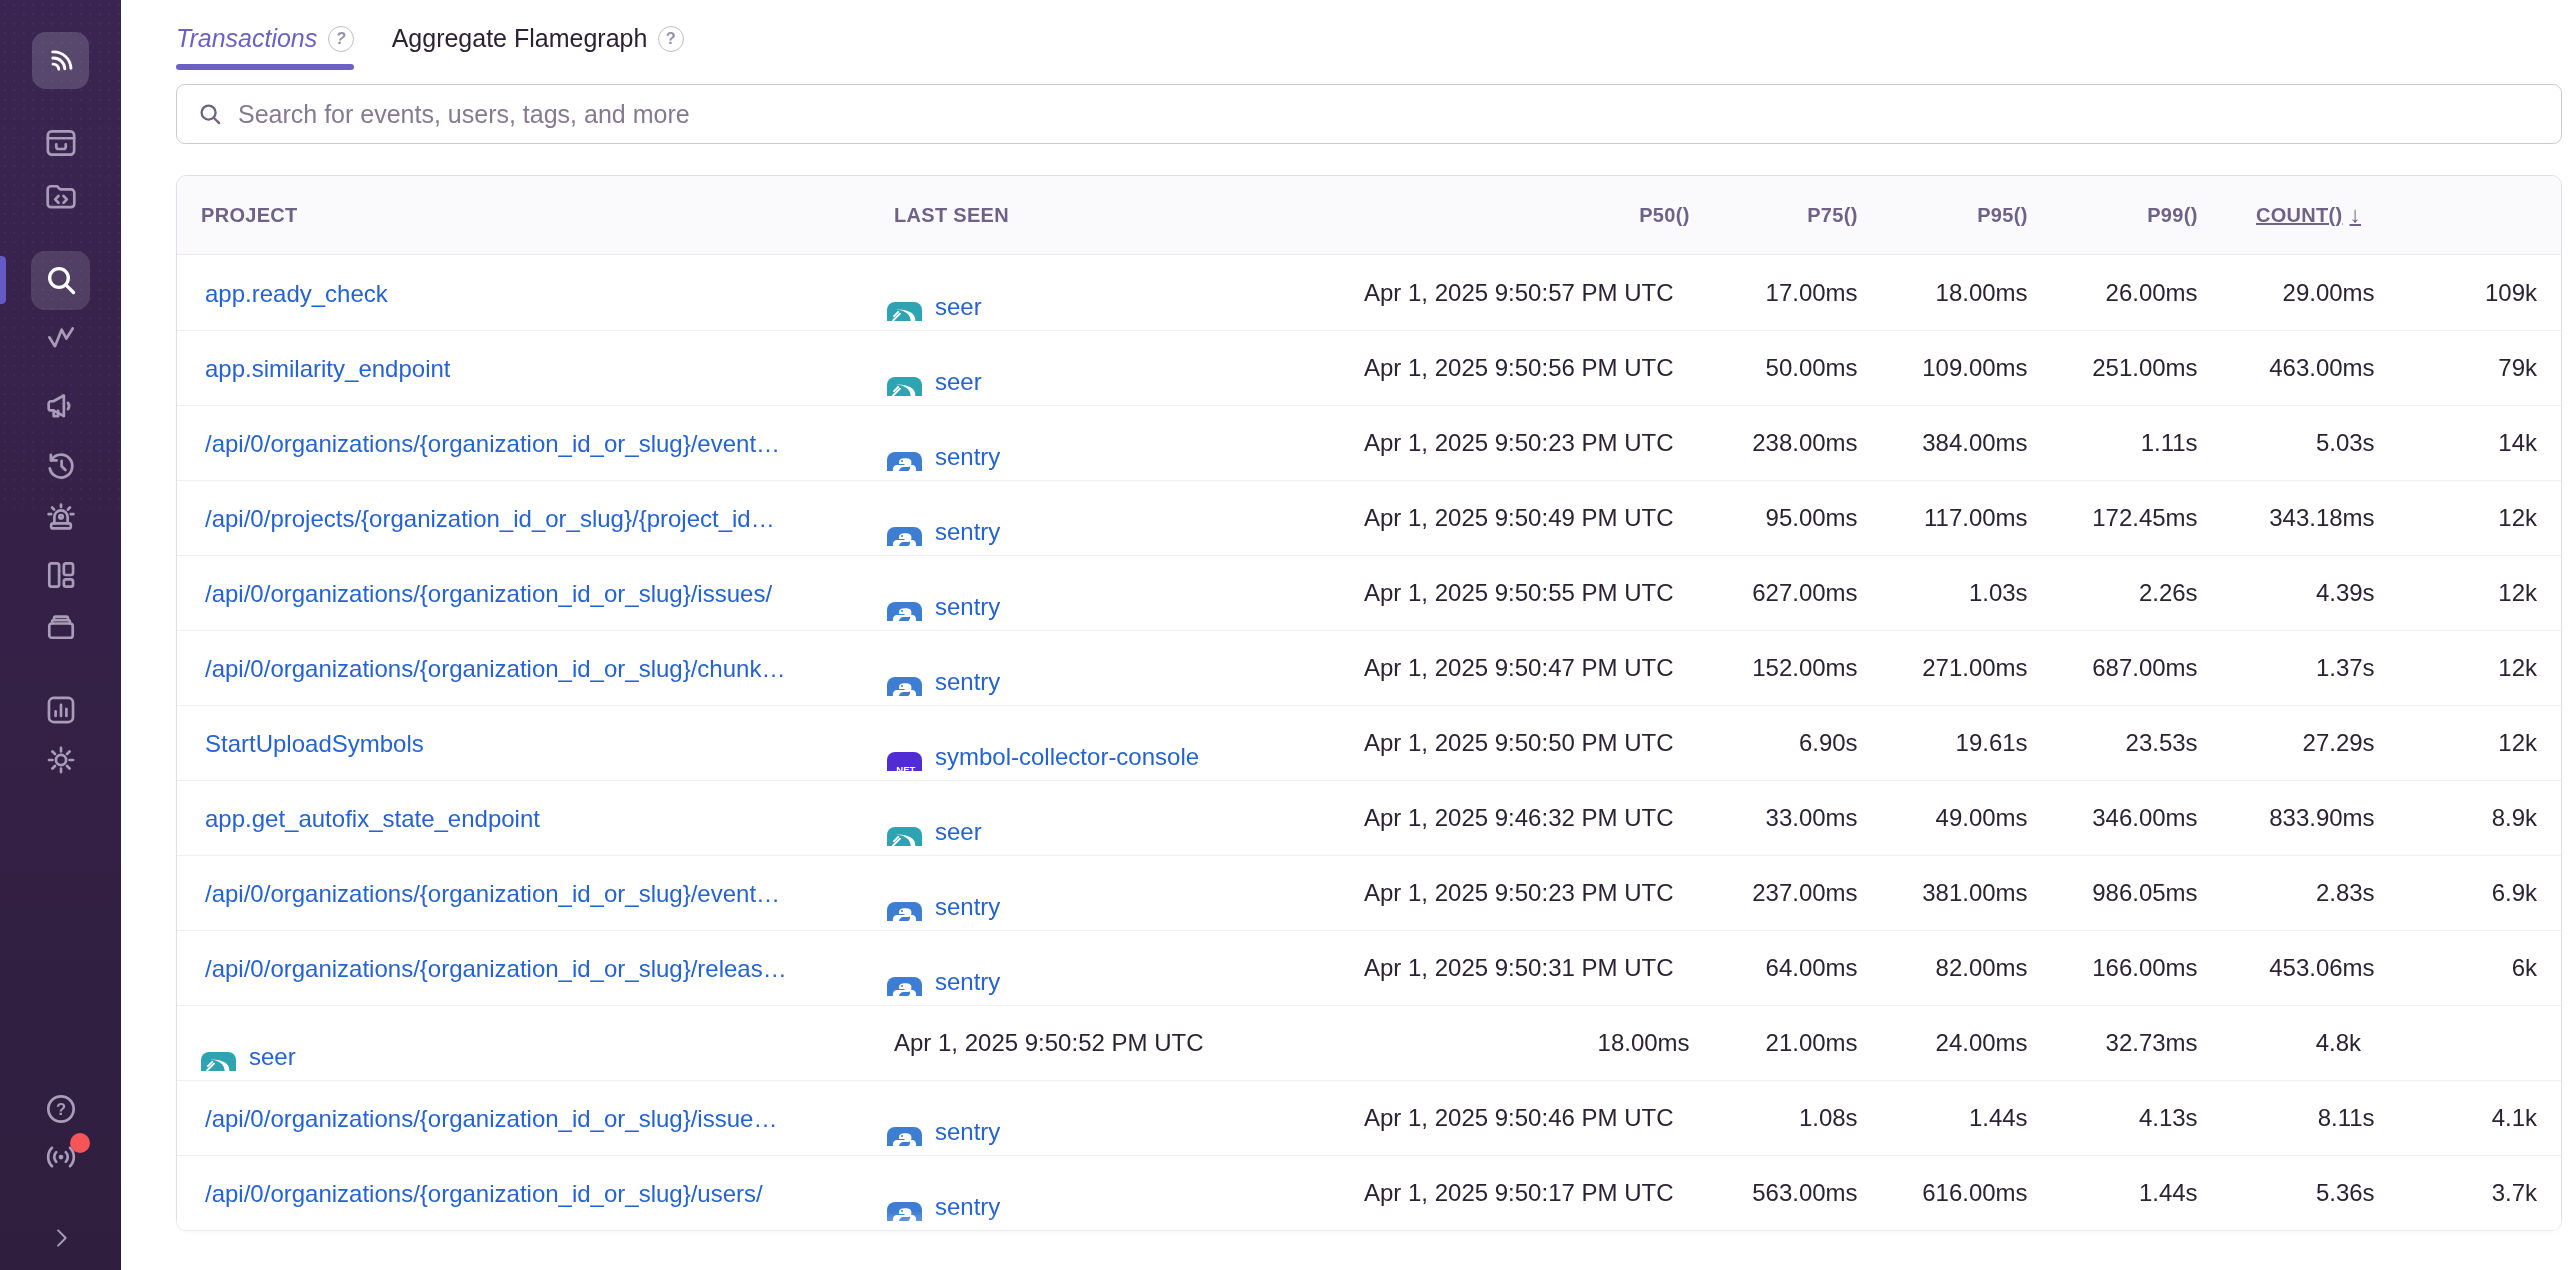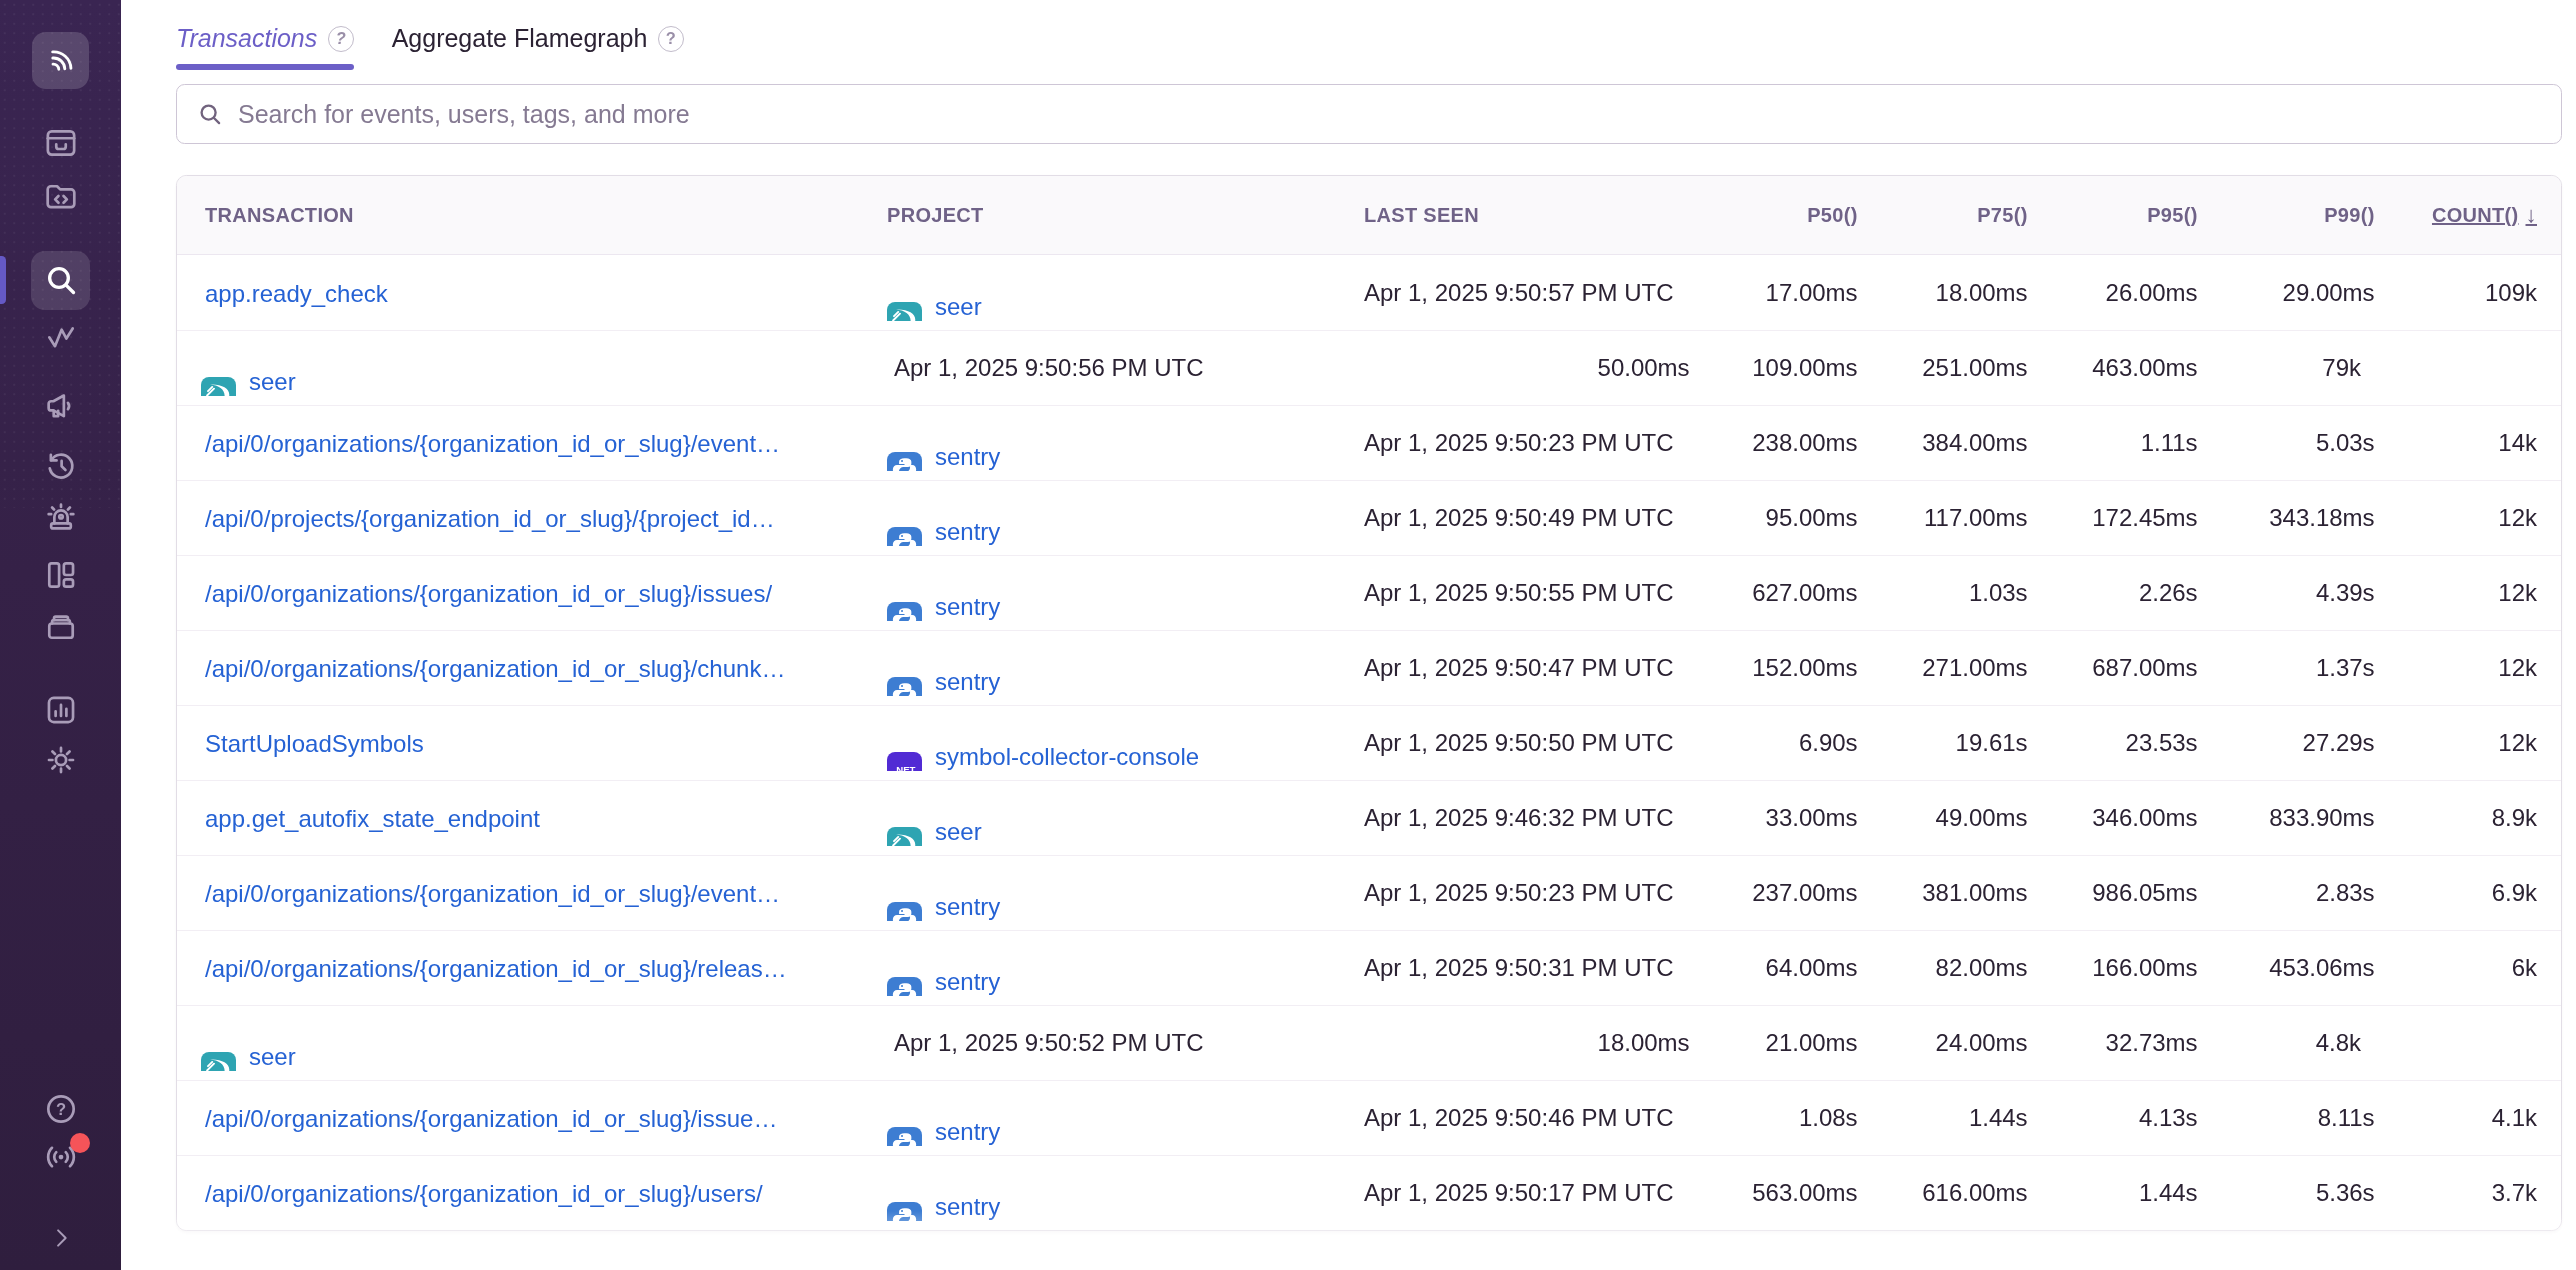--- a/index.html
+++ b/index.html
@@ -225,21 +225,20 @@
     <div class="searchbar">
       <svg viewBox="0 0 24 24">
         <circle cx="10.8" cy="10.8" r="6"></circle>
         <path d="M15.4 15.4l4.4 4.4"></path>
       </svg>
       <input type="text" placeholder="Search for events, users, tags, and more" style="">
     </div>
 
     <div class="table">
       <div class="thead grid">
-        <div class="hcell hc1">TRANSACTION</div>
         <div class="hcell hc2">PROJECT</div>
         <div class="hcell hc3">LAST SEEN</div>
         <div class="hcell num">P50()</div>
         <div class="hcell num">P75()</div>
         <div class="hcell num">P95()</div>
         <div class="hcell num">P99()</div>
         <div class="hcell cnt">
           <span>COUNT()</span>
           <span class="sort">↓</span>
         </div>
@@ -258,20 +257,21 @@
               <a class="link">seer</a>
             </div>
             <div class="cell c-seen"><span>Apr 1, 2025 9:50:57 PM UTC</span></div>
             <div class="cell num">17.00ms</div>
             <div class="cell num">18.00ms</div>
             <div class="cell num">26.00ms</div>
             <div class="cell num">29.00ms</div>
             <div class="cell num" style="padding-right:24px">109k</div>
           </div>
           <div class="trow grid">
+            <div class="cell c-trans"><a class="link trunc">app.similarity_endpoint</a></div>
             <div class="cell c-proj">
               <span class="picon">
                 <svg viewBox="0 0 24 24">
                   <rect width="24" height="24" rx="5.5" fill="#2EA4B2"></rect>
                   <path d="M6.2 5.1c6 .4 10 3.4 10 7.7 0 2.5-1.5 4.6-3.9 5.7 4.3-.3 7.1-3 7.1-6.4 0-4.4-5.4-7.4-13.2-7z" fill="#fff"></path>
                   <path d="M4.8 9.7l2.9-2.9M4.2 12.7l4.7-4.7" stroke="#fff" stroke-width="1.3" fill="none" stroke-linecap="round"></path>
                 </svg>
               </span>
               <a class="link">seer</a>
             </div>

